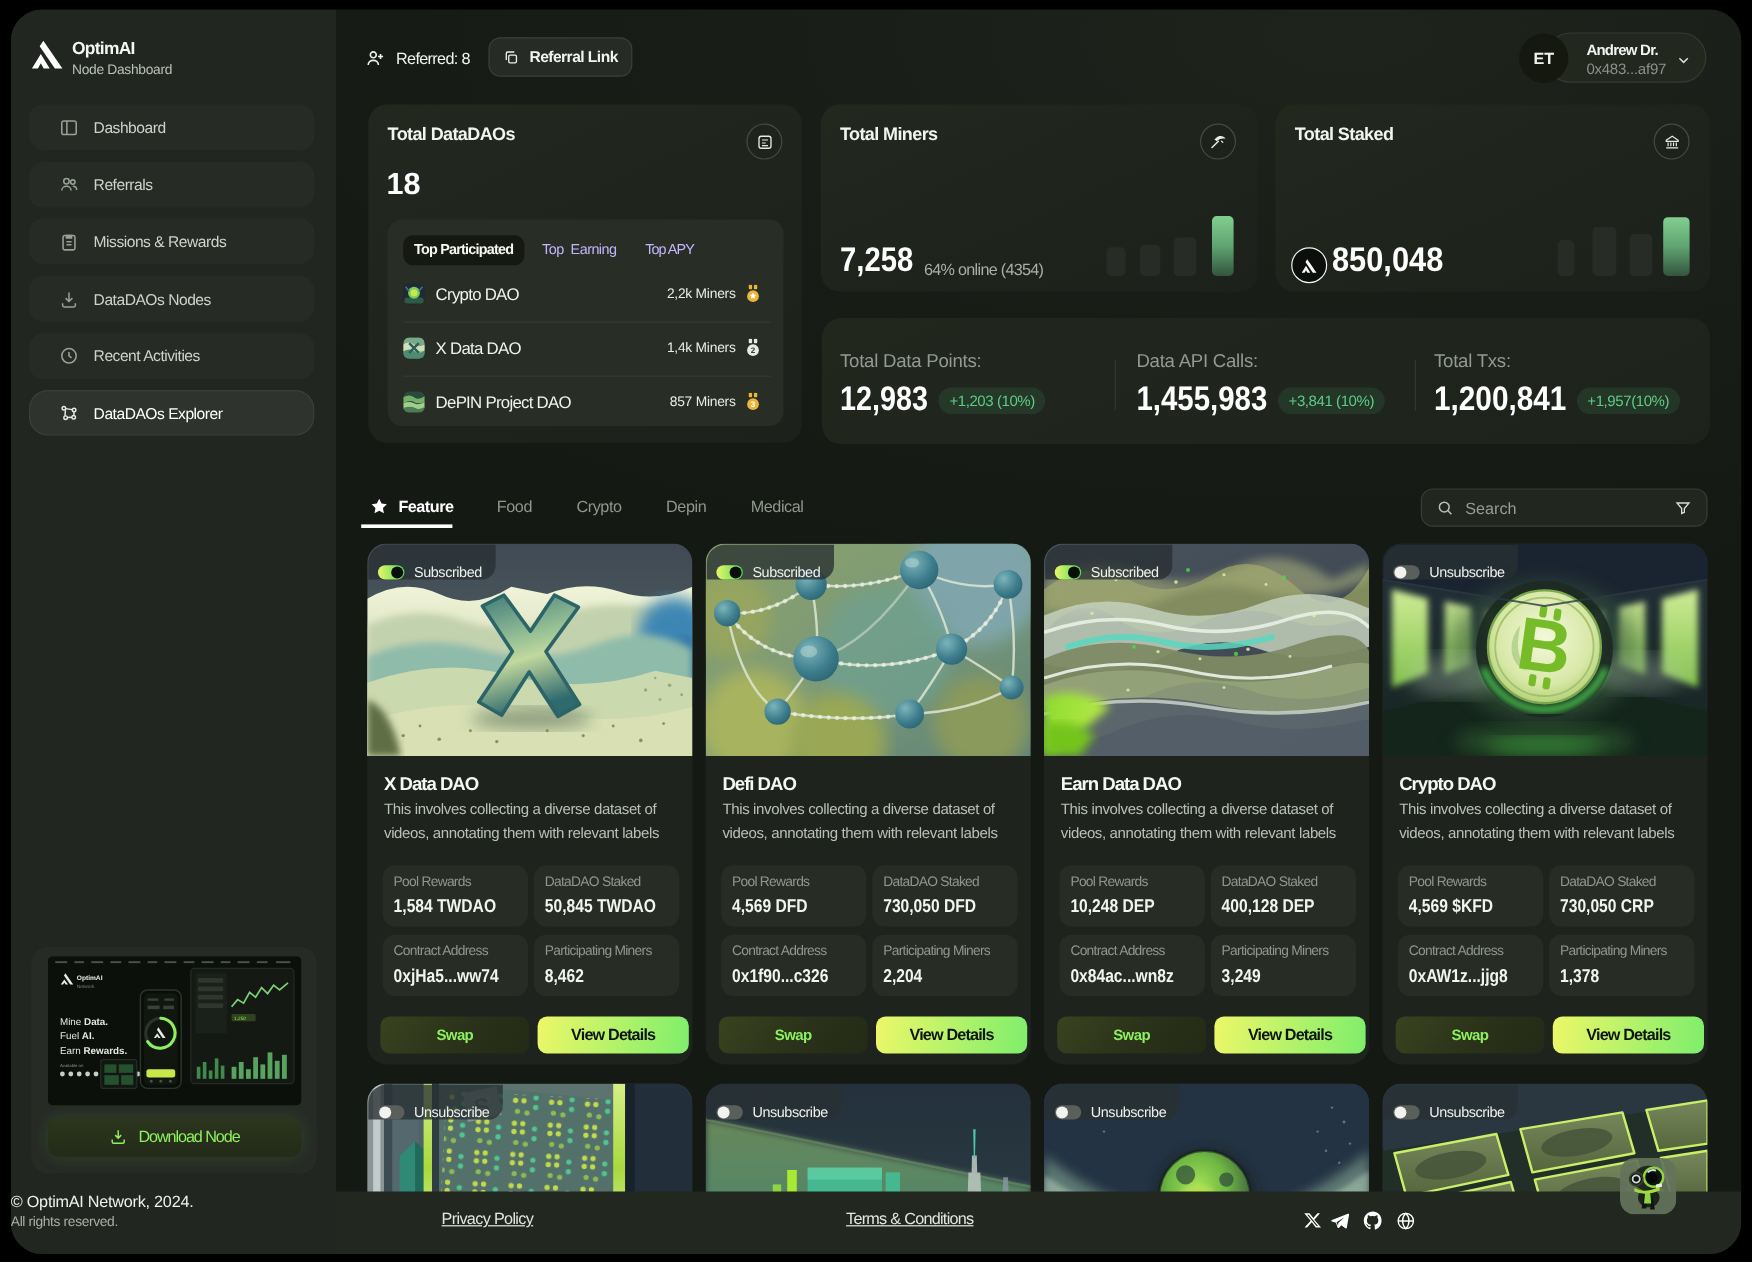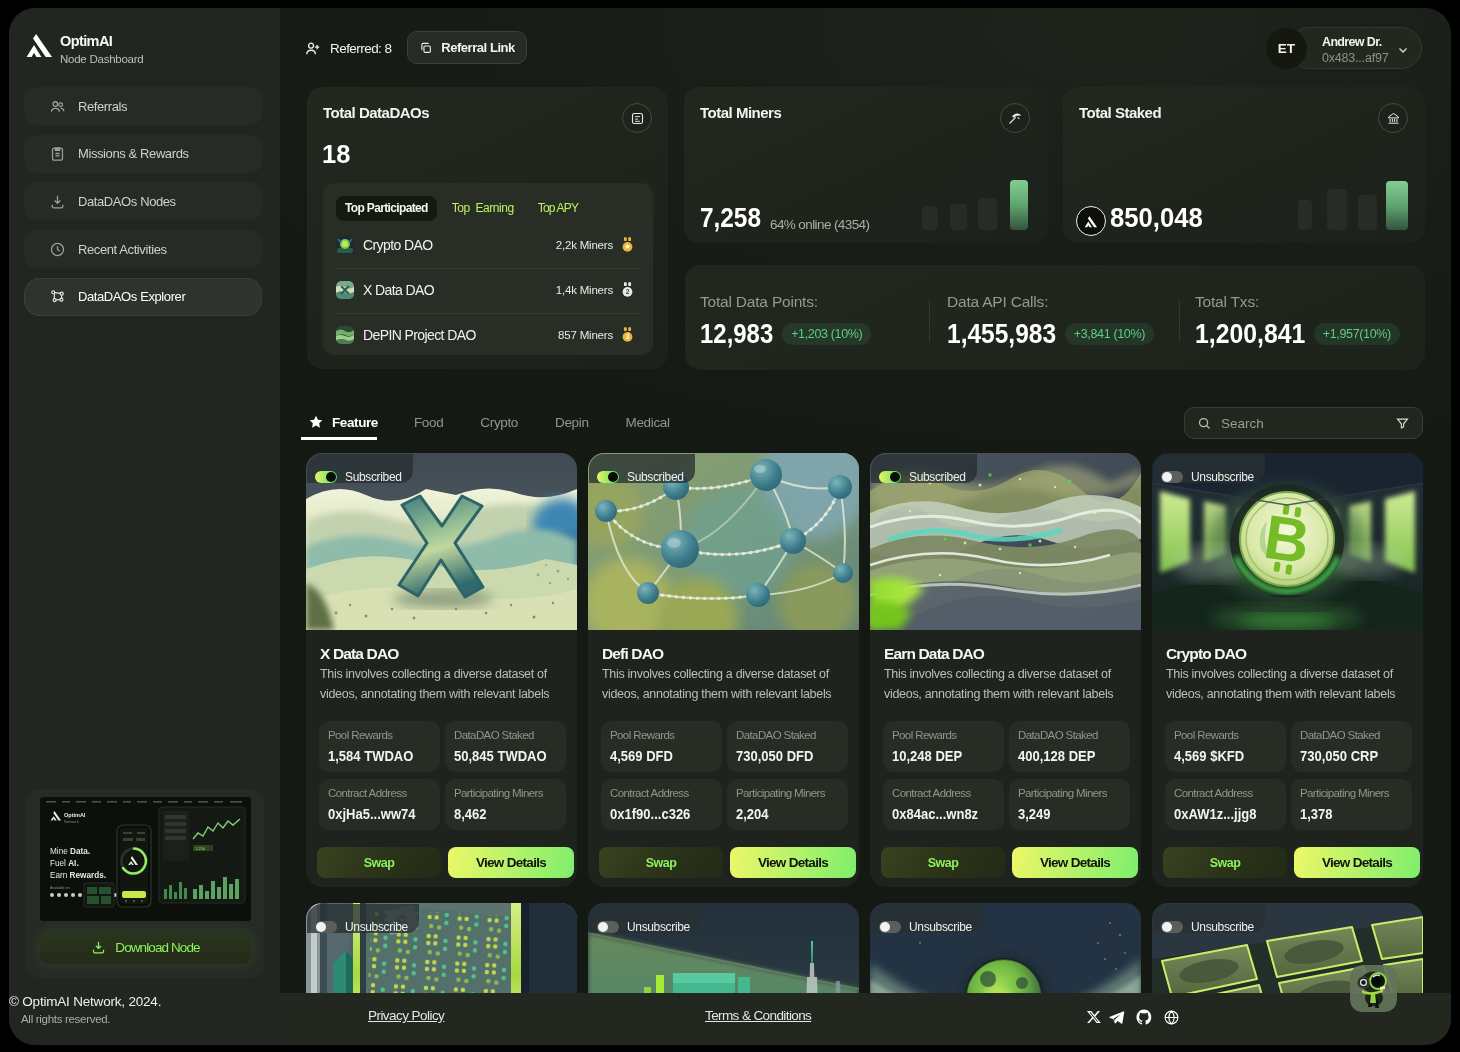--- a/index.html
+++ b/index.html
@@ -15,42 +15,42 @@
 .nav-item { position:relative; height:38px; margin-bottom:9.7px; border-radius:12px; background:#262b25; display:flex; align-items:center; padding-left:25px; }
 .nav-item svg { width:17px; height:17px; margin-right:12px; flex:none; }
 .nav-item span { color:#cdd3ca; font-size:13px; letter-spacing:-0.4px; white-space:nowrap; }
 .nav-item.active { background:#2e332d; box-shadow:0 0 0 1px #3a4038 inset;border-radius:16px; }
 .nav-item.active span { color:#fff; }
 .promo { position:absolute; left:17px; top:781px; width:238px; height:189px; border-radius:14px; background:#262b25; }
 .promo-shot { position:absolute; left:14px; top:8px; width:211px; height:124px; background:#0c100b; border-radius:4px; overflow:hidden; }
 .dl-btn { position:absolute; left:14px; top:142px; width:211px; height:33px; border-radius:9px; background:linear-gradient(180deg,#2c351d,#232b19); display:flex; align-items:center; justify-content:center; color:#8df05f; font-size:13.5px; font-weight:normal; letter-spacing:-0.9px; box-shadow:0 0 14px rgba(140,240,95,.12); }
 .dl-btn svg { width:15px; height:15px; margin-right:9px; }
 .copyright { position:absolute; left:0; top:986px; width:271px; text-align:left; color:#eef0ec; font-size:13.5px; letter-spacing:-0.2px; }
-.copyright small { display:block; color:#a9b0a6; font-size:11.5px; letter-spacing:-0.3px; margin-top:4px; font-weight:normal;padding-left:12px; }
+.copyright small { display:block; color:#a9b0a6; font-size:11.5px; letter-spacing:-0.3px; margin-top:4px; font-weight:normal; }
 
 .topbar { position:absolute; left:271px; top:0; right:0; height:80px; }
 .referred { position:absolute; left:24px; top:32px; display:flex; align-items:center; color:#f2f4f0; font-size:13.5px; letter-spacing:-0.55px; }
 .referred svg { width:17px; height:17px; margin-right:9px; }
 .ref-btn { position:absolute; left:127px; top:23px; width:120px; height:33px; border-radius:10px; border:1px solid #3b413a; background:#262b25; display:flex; align-items:center; justify-content:center; color:#f2f4f0; font-size:13px; font-weight:bold; letter-spacing:-0.45px; }
 .ref-btn svg { width:14px; height:14px; margin-right:8px; }
 .userchip { position:absolute; left:1008px; top:19px; width:134px; height:42px; border-radius:21px; border:1px solid #343a33; background:#23281f; }
 .userchip .av { position:absolute; left:-23px; top:0px; width:41px; height:41px; border-radius:50%; background:#15180f; color:#f0f2ee; font-size:13.5px; font-weight:bold; display:flex; align-items:center; justify-content:center; }
 .userchip .nm { position:absolute; left:33px; top:7px; color:#f2f4f0; font-size:12.5px; font-weight:bold; letter-spacing:-0.65px; }
 .userchip .ad { position:absolute; left:33px; top:22.5px; color:#8b9289; font-size:12.5px; letter-spacing:-0.2px; }
 .userchip svg { position:absolute; right:12px; top:16px; width:12px; height:12px; }
 
 .scard { position:absolute; border-radius:16px; background:linear-gradient(155deg,#23281f 0%, #1e231c 55%, #1c211b 100%); }
 .scard .ttl { position:absolute; left:16px; top:17px; color:#f2f4f0; font-size:15px; font-weight:bold; letter-spacing:-0.5px; }
 .icircle { position:absolute; top:16px; width:30px; height:30px; border-radius:50%; border:1px solid #454b43; display:flex; align-items:center; justify-content:center; background:rgba(28,33,26,.35); }
 #card-daos { left:298px; top:79px; width:361px; height:282px; }
 #card-daos .big { position:absolute; left:15px; top:53px; color:#fff; font-size:25.5px; font-weight:bold; }
 .daopanel { position:absolute; left:16px; top:96px; width:330px; height:172px; border-radius:12px; background:#282d25; }
 .dtabs { position:absolute; left:13px; top:13px; display:flex; align-items:center;text-align:center; }
 .dtab-on { background:#15190f; border-radius:8px; color:#f5f7f3; font-weight:bold; font-size:12px; letter-spacing:-0.65px; height:24.5px; line-height:24.5px; padding:0 9px; }
-.dtab { color:#bef264; font-size:12px; }
+.dtab { color:#c4b5fd; font-size:12px; }
 .drow { position:absolute; left:13px; right:20px; height:45px; display:flex; align-items:center; }
 .drow .thumb { width:18px; height:18px; border-radius:5px; margin-right:9px; flex:none; }
 .drow .nm { color:#f0f2ee; font-size:14px; letter-spacing:-0.6px; }
 .drow .mn { margin-left:auto; color:#e8ebe5; font-size:11.5px; letter-spacing:-0.2px; margin-right:9px; }
 .dsep { position:absolute; left:13px; right:11px; height:1px; background:#353a32; }
 #card-miners { left:675px; top:79px; width:364px; height:156px; }
 #card-staked { left:1054px; top:79px; width:362px; height:156px; }
 .bignum { position:absolute; top:114px; color:#fff; font-size:28.5px; font-weight:bold; transform-origin:0 0; }
 .subnum { position:absolute; left:86px; top:130px; color:#a8afa5; font-size:13.5px; letter-spacing:-0.6px; }
 .bars { position:absolute; bottom:13px; display:flex; align-items:flex-end; }
@@ -107,20 +107,27 @@
     <svg width="29" height="26" viewBox="0 0 30 27">
       <path d="M11.5 2 L28 26 L21.5 26 L8.3 6.8 Z" fill="#fff"></path>
       <path d="M9.3 13.5 L17 26 L11.8 26 L9.3 21.5 L6.8 26 L1.6 26 Z" fill="#fff"></path>
     </svg>
     <div class="logo-text">
           <b>OptimAI</b>
           <span>Node Dashboard</span>
         </div>
   </div>
   <div class="nav">
+    <div class="nav-item">
+          <svg viewBox="0 0 24 24" fill="none" stroke="#9aa197" stroke-width="1.8">
+            <rect x="3.5" y="4" width="17" height="16" rx="2.5"></rect>
+            <path d="M9.5 4v16"></path>
+          </svg>
+          <span>Dashboard</span>
+        </div>
     <div class="nav-item">
           <svg viewBox="0 0 24 24" fill="none" stroke="#9aa197" stroke-width="1.8">
             <circle cx="9" cy="8.5" r="3.2"></circle>
             <path d="M3.5 19.5c0-3 2.5-5 5.5-5s5.5 2 5.5 5"></path>
             <circle cx="16.5" cy="9.5" r="2.6"></circle>
             <path d="M16.5 14.5c2.6 0 4.5 1.8 4.5 4.2"></path>
           </svg>
           <span>Referrals</span>
         </div>
     <div class="nav-item">

